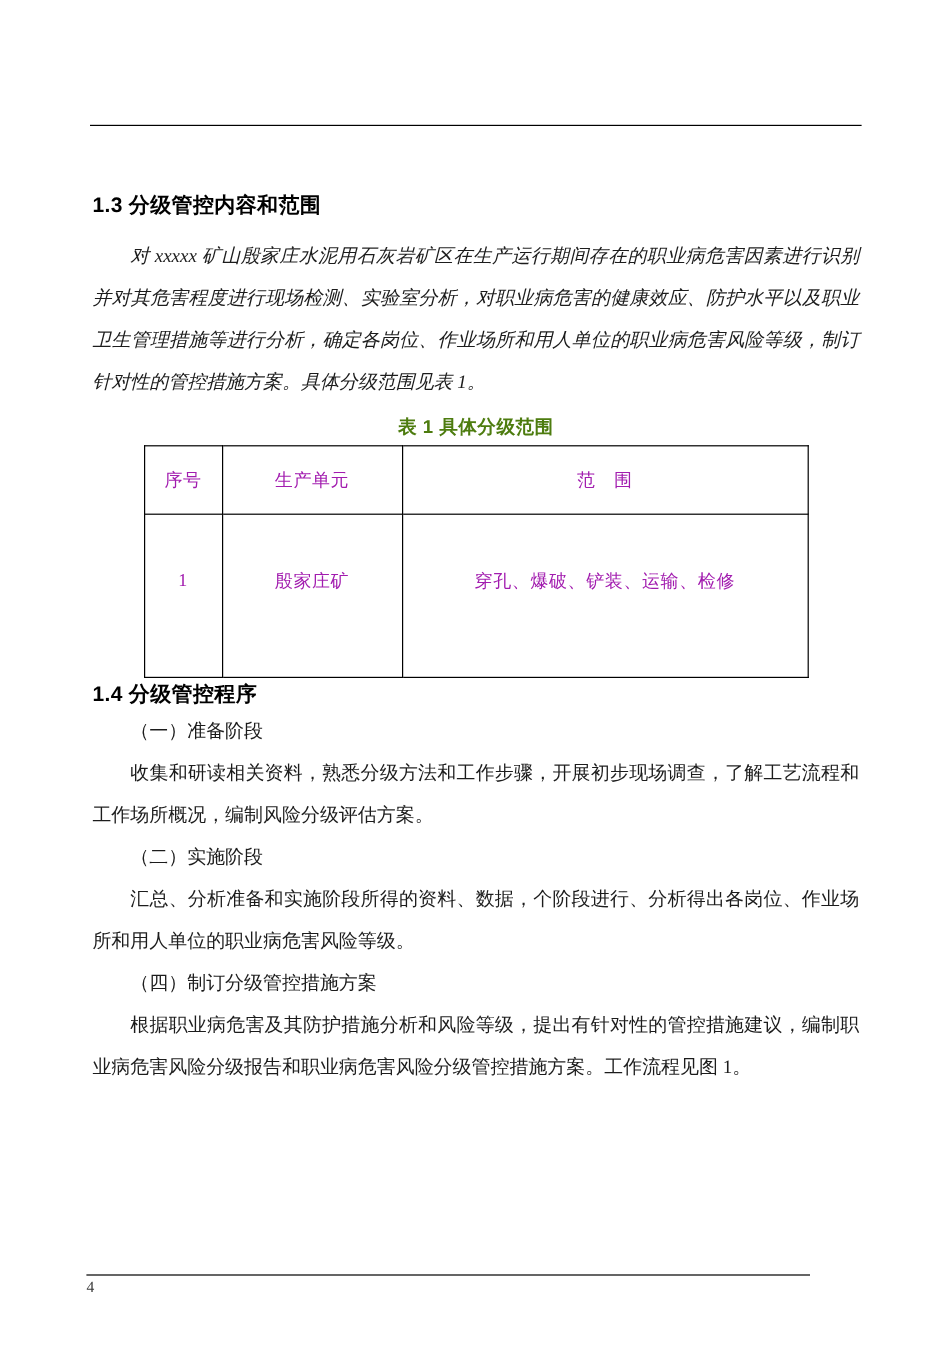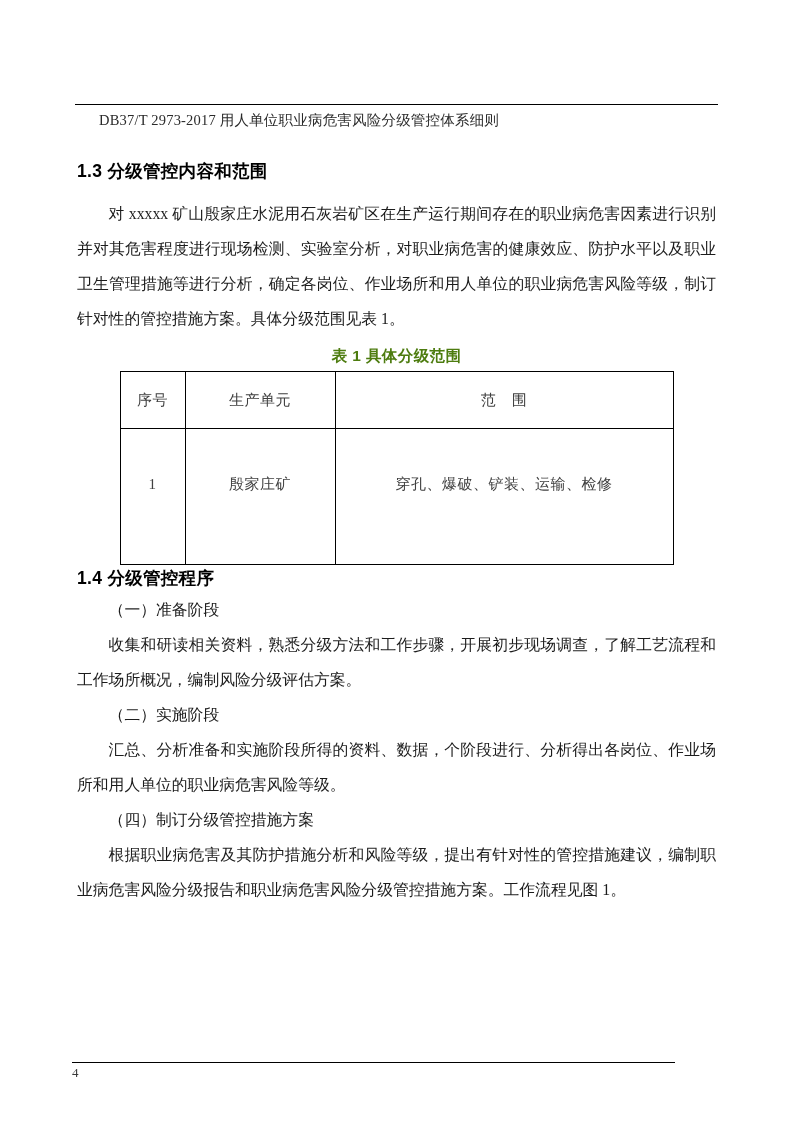--- a/index.html
+++ b/index.html
@@ -66,21 +66,21 @@
     font-family: "Liberation Serif", "DejaVu Serif", serif;
     font-size: 15.8px;
     line-height: 35px;
     margin: 0;
     padding: 0;
     text-align: justify;
     text-justify: inter-ideograph;
     text-indent: 2em;
     color: #1c1c1c;
   }
-  p.first-after-heading { margin-top: 12px; }
+  p.first-after-heading { margin-top: 12px; font-style: italic; }
 
   
   .table-block {
     margin-top: 10px;
   }
   .table-caption {
     font-family: "Liberation Sans", "DejaVu Sans", sans-serif;
     font-size: 15.5px;
     font-weight: bold;
     text-align: center;
@@ -93,21 +93,21 @@
     width: 553px;
     margin: 0 auto;
     table-layout: fixed;
   }
   table.grading-table td {
     border: 1.3px solid #000000;
     text-align: center;
     vertical-align: middle;
     font-family: "Liberation Serif", "DejaVu Serif", serif;
     font-size: 15px;
-    color: #404040;
+    color: #a21caf;
     letter-spacing: 0.5px;
   }
   table.grading-table tr.head-row td { height: 54px; }
   table.grading-table tr.data-row td {
     height: 108px;
     padding-bottom: 26px;
   }
   .col-seq   { width: 65px; }
   .col-unit  { width: 150px; }
   .col-scope { width: 338px; }
@@ -132,21 +132,20 @@
     text-align: left;
   }
 </style>
 </head>
 <body>
 
 <div class="page">
 
   <div class="header-zone">
     <div class="header-rule"></div>
-    <div class="header-text">DB37/T 2973-2017 用人单位职业病危害风险分级管控体系细则</div>
   </div>
 
   <div class="content">
 
     <h2 class="section-heading">1.3  分级管控内容和范围</h2>
 
     <p class="body-par first-after-heading">对 xxxxx 矿山殷家庄水泥用石灰岩矿区在生产运行期间存在的职业病危害因素进行识别并对其危害程度进行现场检测、实验室分析，对职业病危害的健康效应、防护水平以及职业卫生管理措施等进行分析，确定各岗位、作业场所和用人单位的职业病危害风险等级，制订针对性的管控措施方案。具体分级范围见表 1。</p>
 
     <div class="table-block">
       <div class="table-caption">表 1   具体分级范围</div>

